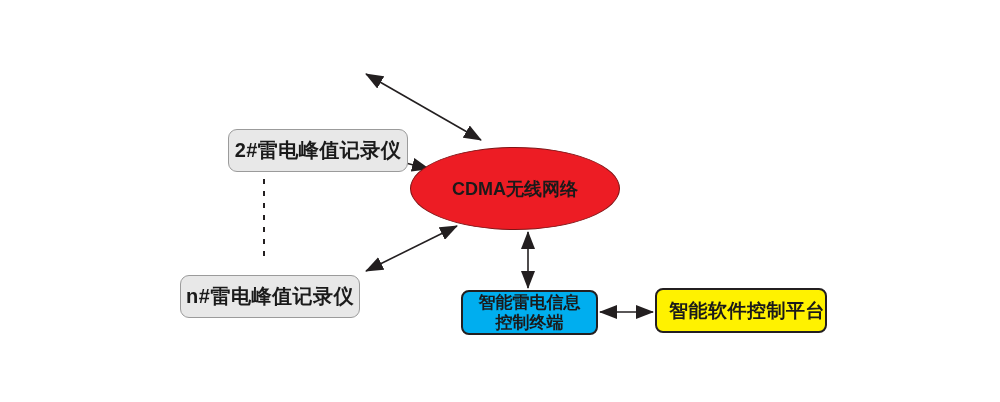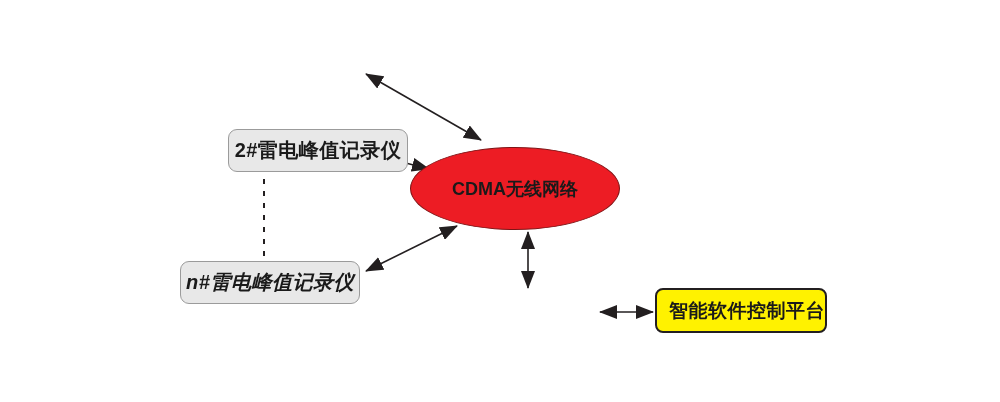--- a/index.html
+++ b/index.html
@@ -35,21 +35,21 @@
   .recorder {
     width: 180px; height: 43px;
     background: var(--node-gray-fill, #e8e8e8);
     border: 1.5px solid var(--node-gray-border, #9b9b9b);
     border-radius: 9px;
     font-size: 20px;
     letter-spacing: 0.5px;
   }
   .recorder1 { left: 180px; top: 48px; }
   .recorder2 { left: 180px; top: 129px; margin-left: 48px; }
-  .recorderN { left: 180px; top: 261px; font-style: italic; }
+  .recorderN { left: 180px; top: 275px; }
   .network {
     left: 410px; top: 147px;
     width: 210px; height: 83px;
     background: var(--network-fill, #ed1c24);
     border: 1.5px solid var(--network-border, #7f1416);
     border-radius: 50%;
     font-size: 18px;
   }
   .terminal {
     left: 461px; top: 290px;
@@ -103,18 +103,22 @@
   </div>
 
   <div class="node recorder recorderN">
     <span>n#雷电峰值记录仪</span>
   </div>
 
   <div class="node network">
     <span>CDMA无线网络</span>
   </div>
 
+  <div class="node terminal">
+    <span>智能雷电信息</span>
+    <span>控制终端</span>
+  </div>
 
   <div class="node platform">
     <span>智能软件控制平台</span>
   </div>
 
 </div>
 
 </body></html>

